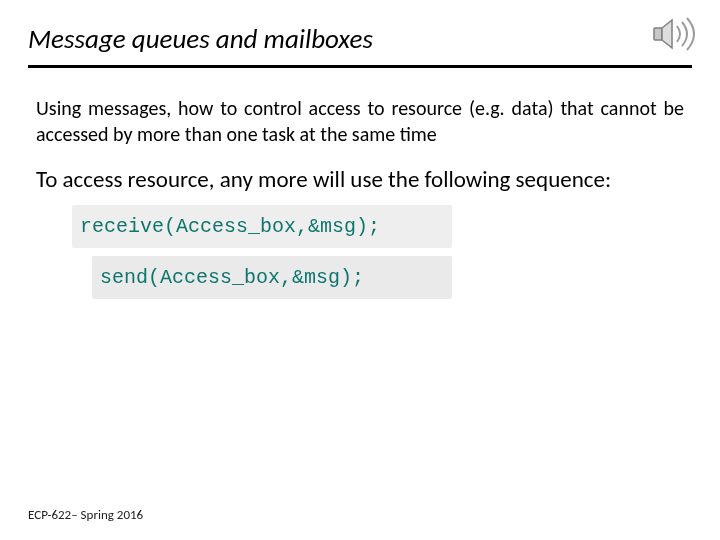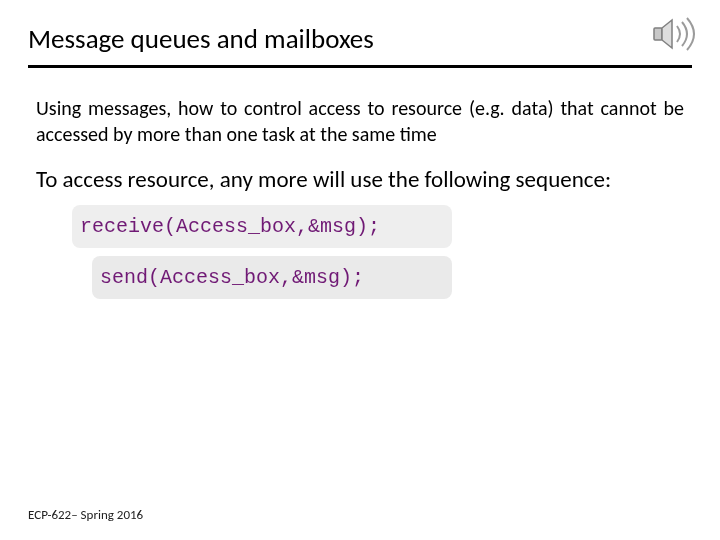--- a/index.html
+++ b/index.html
@@ -1,27 +1,27 @@
 <!DOCTYPE html>
 <html><head>
 <meta charset="utf-8">
 <style>
   * { margin: 0; padding: 0; box-sizing: border-box; }
   html, body { width: 720px; height: 540px; font-family: Calibri, "Segoe UI", Arial, sans-serif; background: #fff; overflow: hidden; }
   .slide { position: relative; width: 720px; height: 540px; padding: 22px 28px 20px 28px; }
-  .title-row { display: flex; align-items: flex-end; justify-content: space-between; }
+  .title-row { display: flex; align-items: flex-end; justify-content: space-between; font-style: italic; }
   .slide-title { font-size: 27px; font-weight: 400; color: #000; padding-bottom: 8px; }
   .title-underline { border-bottom: 3px solid #000; margin-top: 2px; margin-bottom: 28px; }
   .speaker-icon { position: absolute; top: 14px; right: 18px; opacity: 0.85; }
   .example-line { font-size: 23px; color: #000; margin: 0 8px 16px 8px; }
   .example-label { text-decoration: underline; }
   .body-text { font-size: 20px; color: #000; margin: 0 8px 18px 8px; text-align: justify; line-height: 1.28; }
   .body-text2 { font-size: 23px; color: #000; margin: 0 8px 10px 8px; text-align: left; line-height: 1.28; }
   .code-area { margin: 10px 40px 0 44px; width: 380px; }
-  .code-row { font-family: "Courier New", Courier, monospace; font-size: 20px; color: #701a75; padding: 10px 8px 10px 8px; margin-bottom: 8px; border-radius: 8px; white-space: pre; }
+  .code-row { font-family: "Courier New", Courier, monospace; font-size: 20px; color: #0f766e; padding: 10px 8px 10px 8px; margin-bottom: 8px; border-radius: 2px; white-space: pre; }
   .c1 { background: #eeeeee; }
   .c2 { background: #f7f7f7; }
   .c3 { background: #eaeaea; margin-left: 20px; }
   .footer { position: absolute; left: 28px; bottom: 18px; font-size: 13px; color: #222; }
 </style>
 </head>
 <body>
 
 <div class="slide">
 

